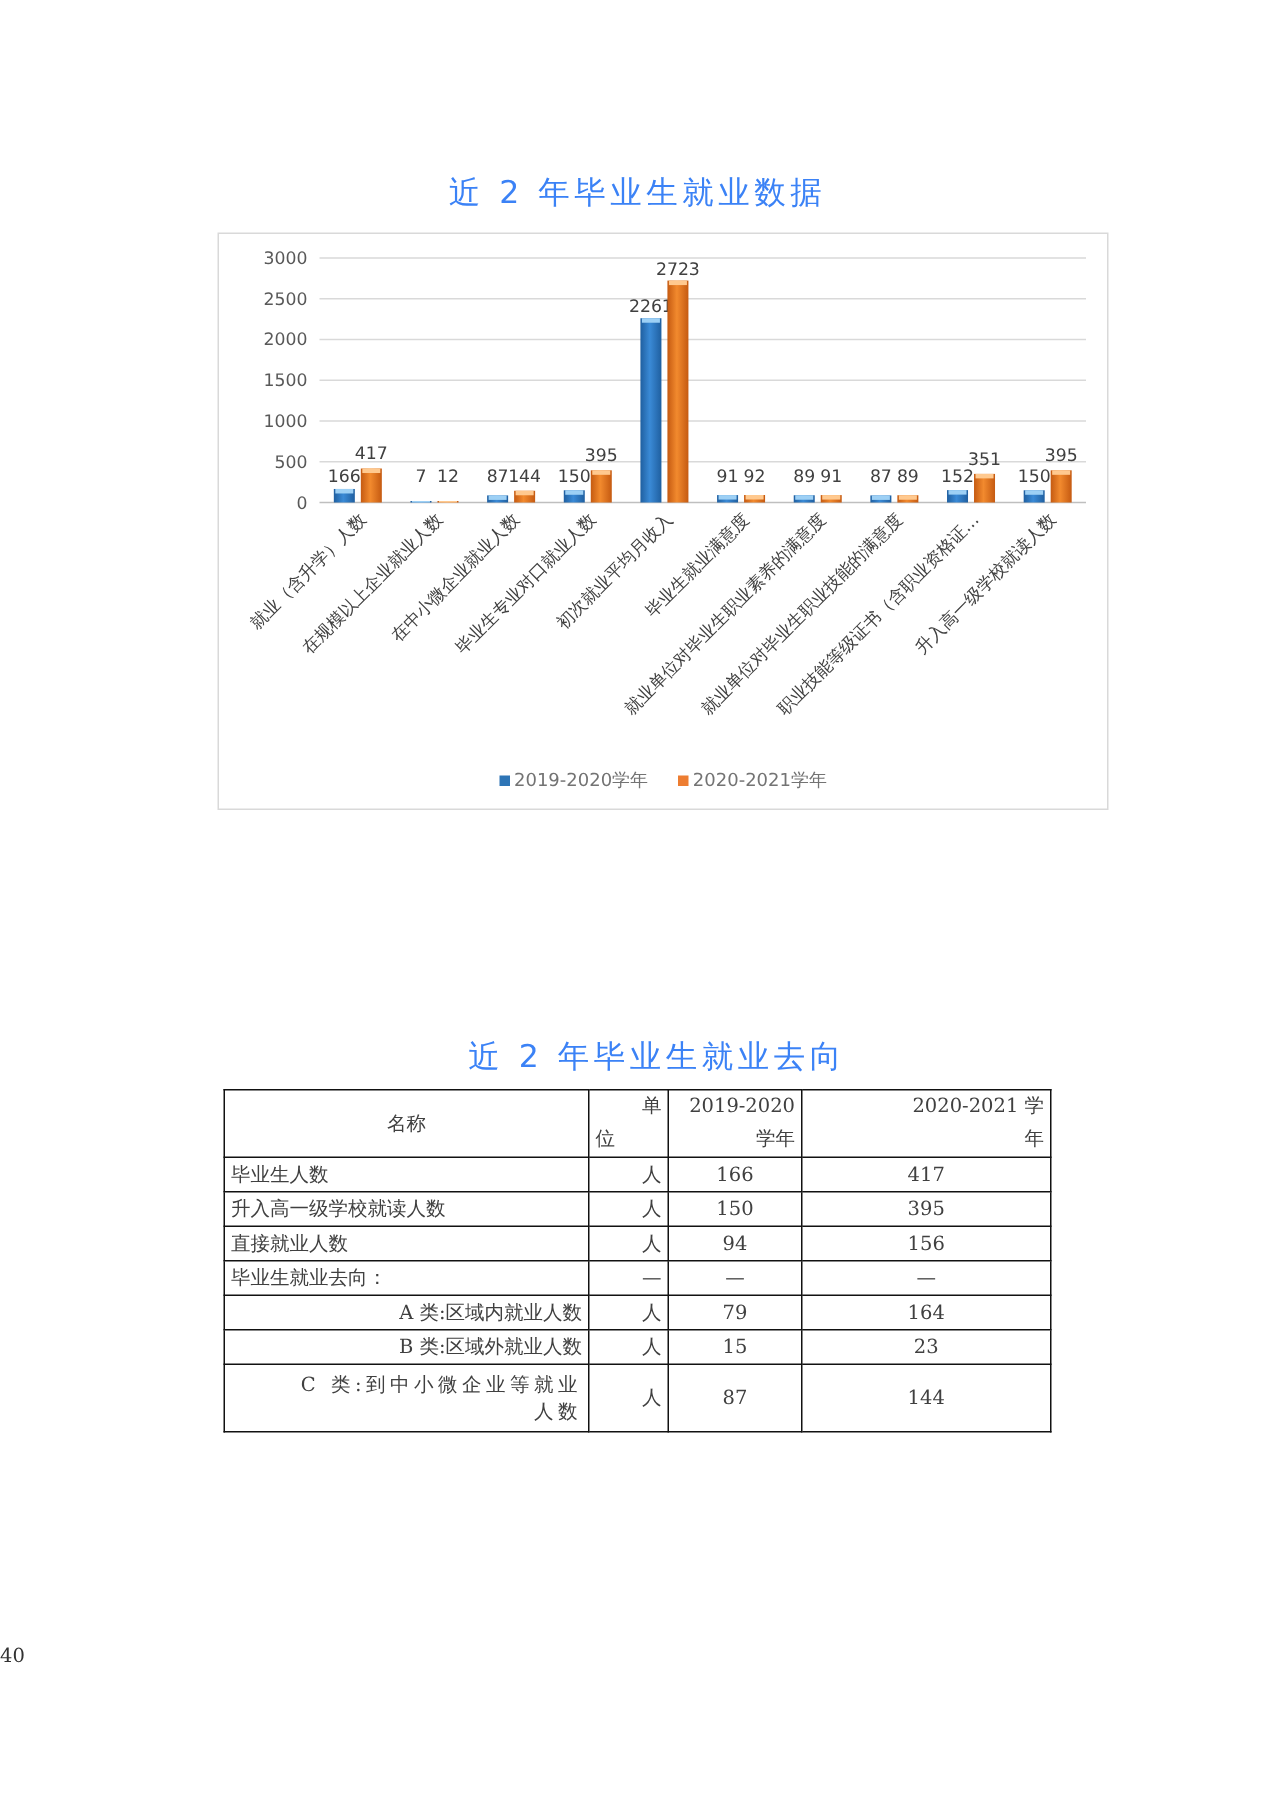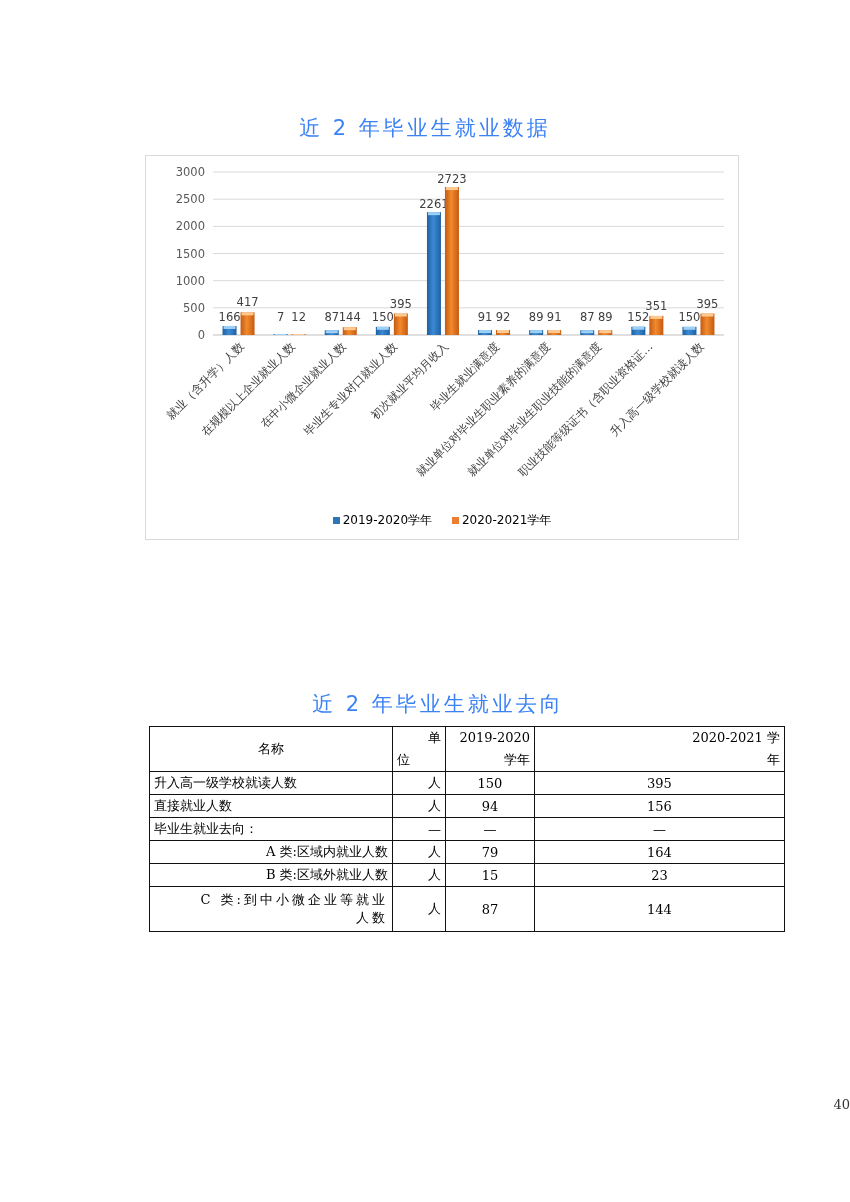--- a/index.html
+++ b/index.html
@@ -2,35 +2,35 @@
 <html><head>
 <meta charset="utf-8">
 <style>
   html, body { margin:0; padding:0; background:#fff; }
   body { width:850px; height:1202px; position:relative; font-family:"DejaVu Sans", sans-serif; color:#222; overflow:hidden; }
   .title { position:absolute; left:0; width:850px; text-align:center; font-size:21px; letter-spacing:3px; color:#3b82f6; font-family:"DejaVu Sans", sans-serif; }
   #chart-title { top:114px; }
   #table-title { top:690px;margin-left:13px; }
   .chart-frame { position:absolute; left:145px; top:155px; width:592px; height:383px; border:1px solid #d9d9d9; background:#fff; }
   .chart-svg { position:absolute; left:0; top:0; }
-  .legend { position:absolute; left:0; width:592px; top:356px; text-align:center; font-size:12px; color:#000000; }
+  .legend { position:absolute; left:0; width:592px; top:356px; text-align:center; font-size:12px; color:#737373; }
   .legend-item { display:inline-block; margin:0 8px; }
   .swatch { display:inline-block; width:7px; height:7px; margin-right:3px; vertical-align:middle; }
-  table.data { position:absolute; left:149px; top:726px; width:636px; border-collapse:collapse; font-family:"DejaVu Serif", serif; font-size:13px; color:#000000; }
+  table.data { position:absolute; left:149px; top:726px; width:552px; border-collapse:collapse; font-family:"DejaVu Serif", serif; font-size:13px; color:#404040; }
   table.data td, table.data th { border:1px solid #111; padding:0 4px; font-weight:normal; }
   table.data tr { height:23px; }
   th.name-h { text-align:center; width:234px; height:44px; }
   th.unit-h { width:44px; line-height:22px; text-align:center; }
   th.y1-h, th.y2-h { text-align:right; line-height:22px; padding-left:40px; }
   th.y1-h { width:80px; }
   td.name { text-align:left; padding-left:36px; }
   td.name.sub { padding-left:48px;text-align:right; }
   td.unit { text-align:right; padding-right:8px; }
   td.val { text-align:center; }
-  .page-num { position:absolute; top:1097px; left:0; width:850px; text-align:right; font-size:13px; font-family:"DejaVu Serif", serif; color:#333; }
+  .page-num { position:absolute; top:1097px; left:0; width:850px; text-align:left; font-size:13px; font-family:"DejaVu Serif", serif; color:#333; }
 </style>
 </head>
 <body>
 
 <div class="title" id="chart-title">近 2 年毕业生就业数据</div>
 
 <div class="chart-frame">
   <svg class="chart-svg" id="chart-svg" width="592" height="383">
       <defs>
         <linearGradient id="gb" x1="0" x2="1" y1="0" y2="0">
@@ -150,20 +150,26 @@
           <div>学年</div>
         </th>
       <th class="y2-h">
           <div>2020-2021 学</div>
           <div>年</div>
         </th>
     </tr>
   </thead>
   <tbody id="tbody">
       <tr>
+        <td class="name">毕业生人数</td>
+        <td class="unit">人</td>
+        <td class="val">166</td>
+        <td class="val">417</td>
+      </tr>
+      <tr>
         <td class="name">升入高一级学校就读人数</td>
         <td class="unit">人</td>
         <td class="val">150</td>
         <td class="val">395</td>
       </tr>
       <tr>
         <td class="name">直接就业人数</td>
         <td class="unit">人</td>
         <td class="val">94</td>
         <td class="val">156</td>

